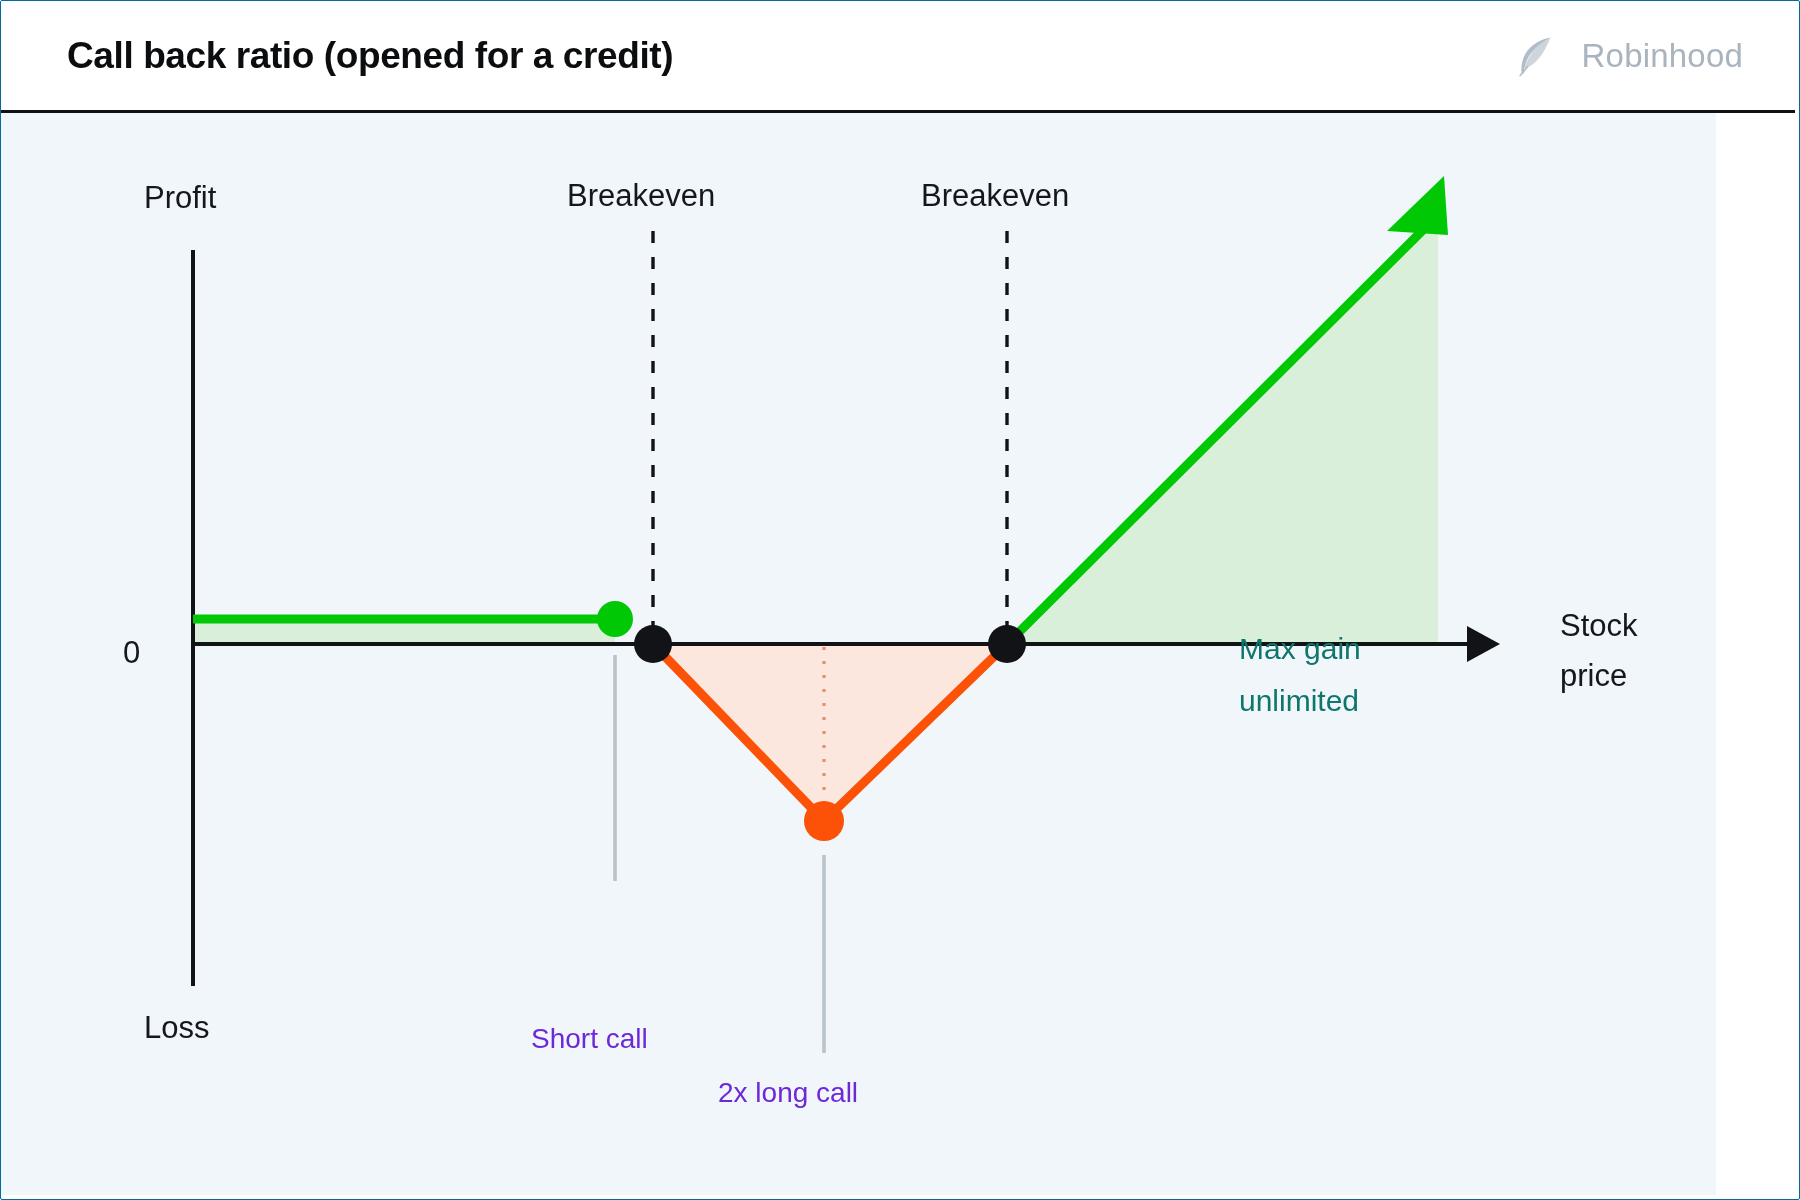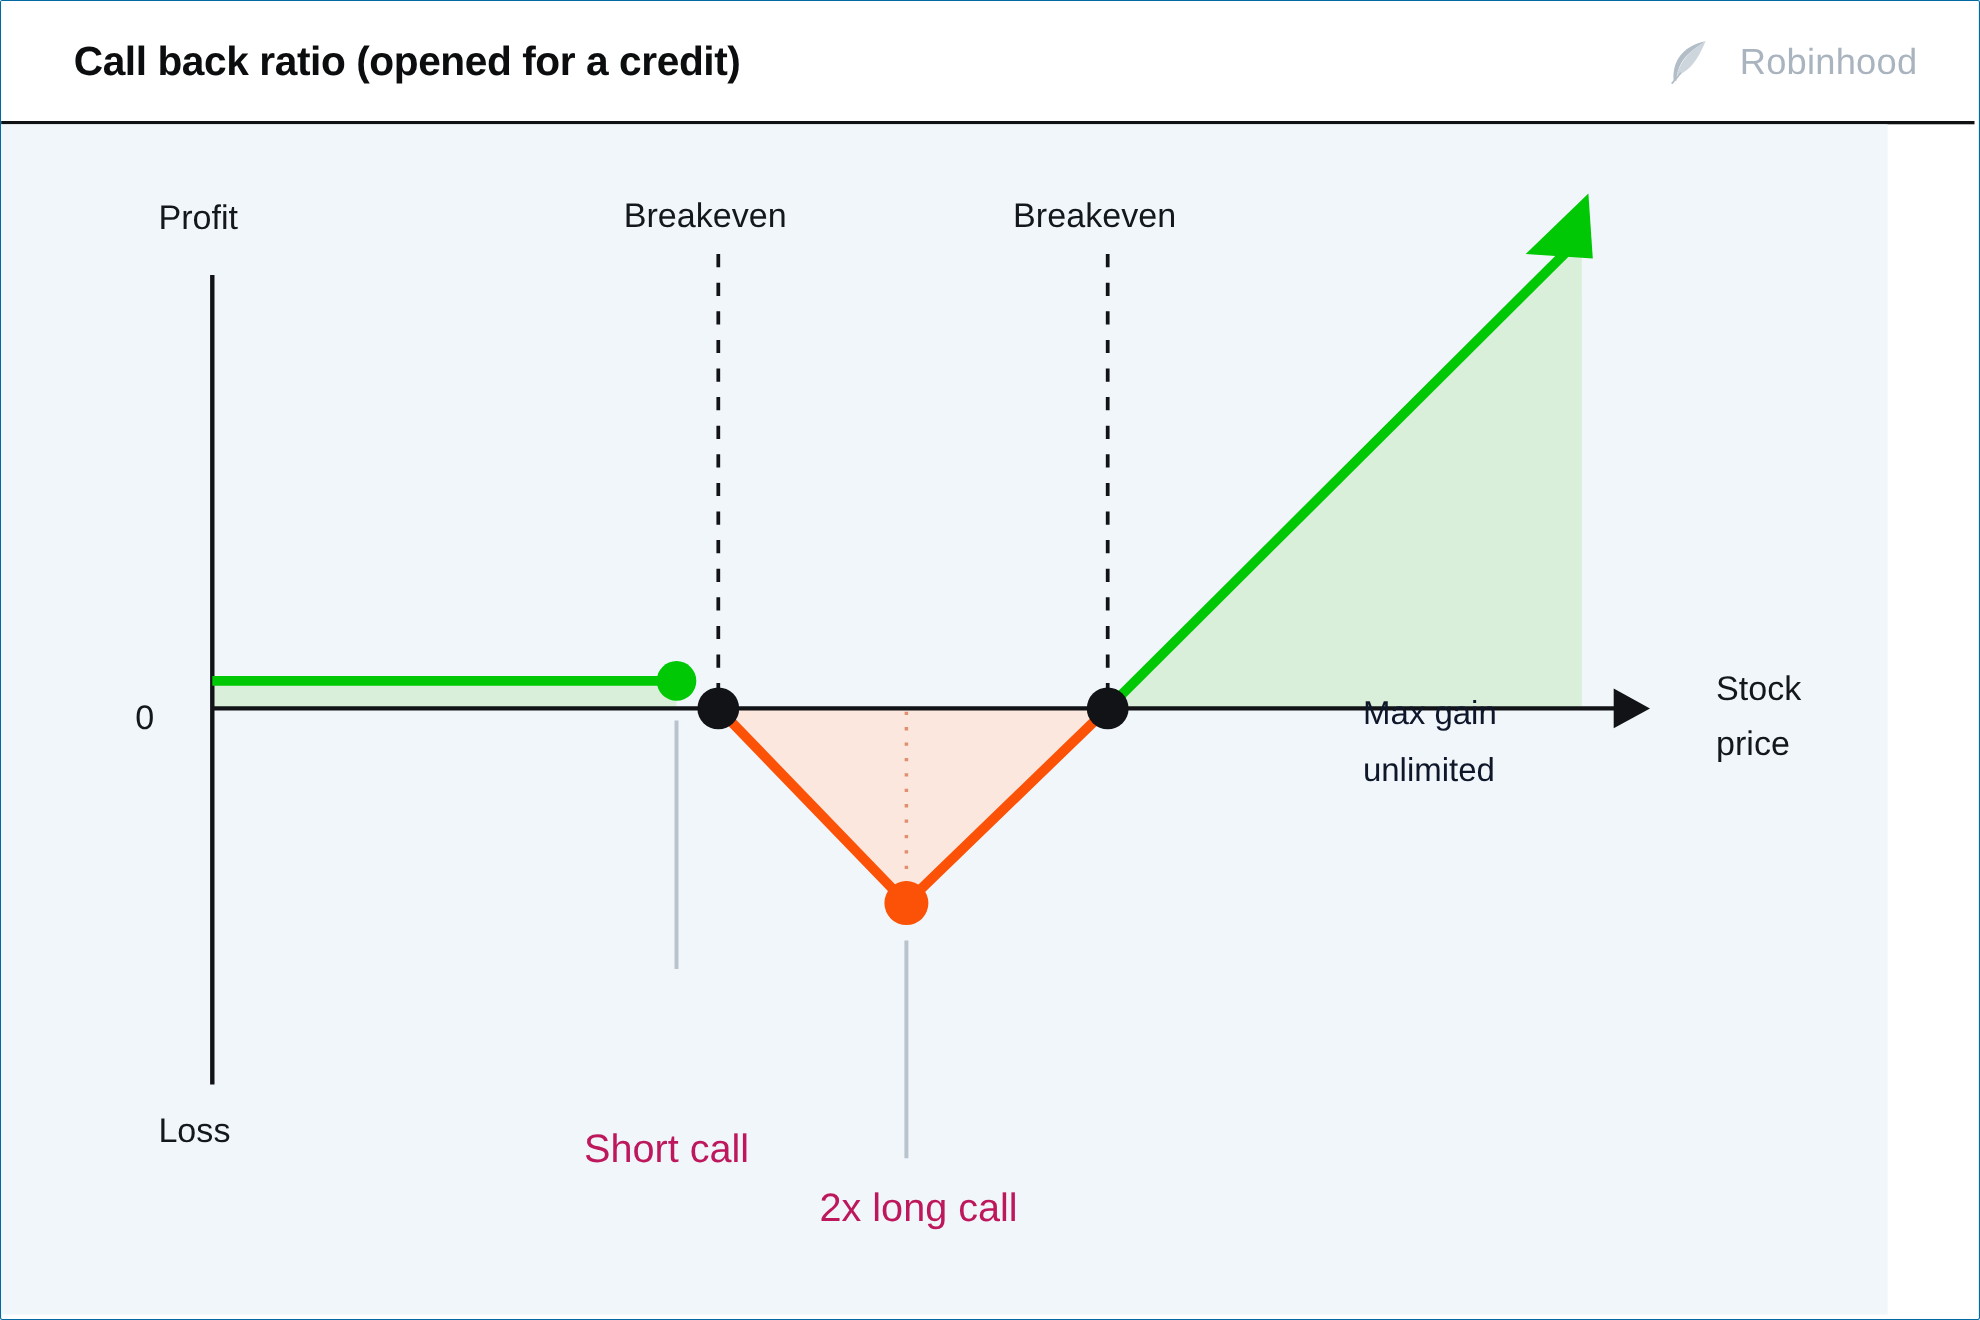--- a/index.html
+++ b/index.html
@@ -60,28 +60,28 @@
 
   .ax-label {
     position: absolute;
     font-size: 31px;
     color: #14181c;
     white-space: pre-line;
     line-height: 1.62;
   }
   .annot-gray {
     position: absolute;
-    font-size: 36px;
-    color: #be185d;
+    font-size: 28px;
+    color: #6d28d9;
     white-space: nowrap;
   }
   .annot-green {
     position: absolute;
     font-size: 30px;
-    color: #0f172a;
+    color: #0f766e;
     line-height: 1.72;
     white-space: pre-line;
   }
   .zero-label {
     position: absolute;
     font-size: 31px;
     color: #14181c;
   }
 </style>
 </head>
@@ -151,19 +151,19 @@
 
     <div class="ax-label" style="left:1523px; top:488px;margin-left:36px;">Stock
 price</div>
 
     <div class="ax-label" style="left:566px; top:58px;">Breakeven</div>
 
     <div class="ax-label" style="left:920px; top:58px;">Breakeven</div>
 
     <div class="annot-gray" style="left:530px; top:910px;">Short call</div>
 
-    <div class="annot-gray" style="left:717px; top:964px;margin-left:27px;">2x long call</div>
+    <div class="annot-gray" style="left:717px; top:964px;">2x long call</div>
 
     <div class="annot-green" style="left:1238px; top:510px;">Max gain
 unlimited</div>
 
   </div>
 </div>
 
 </body></html>

